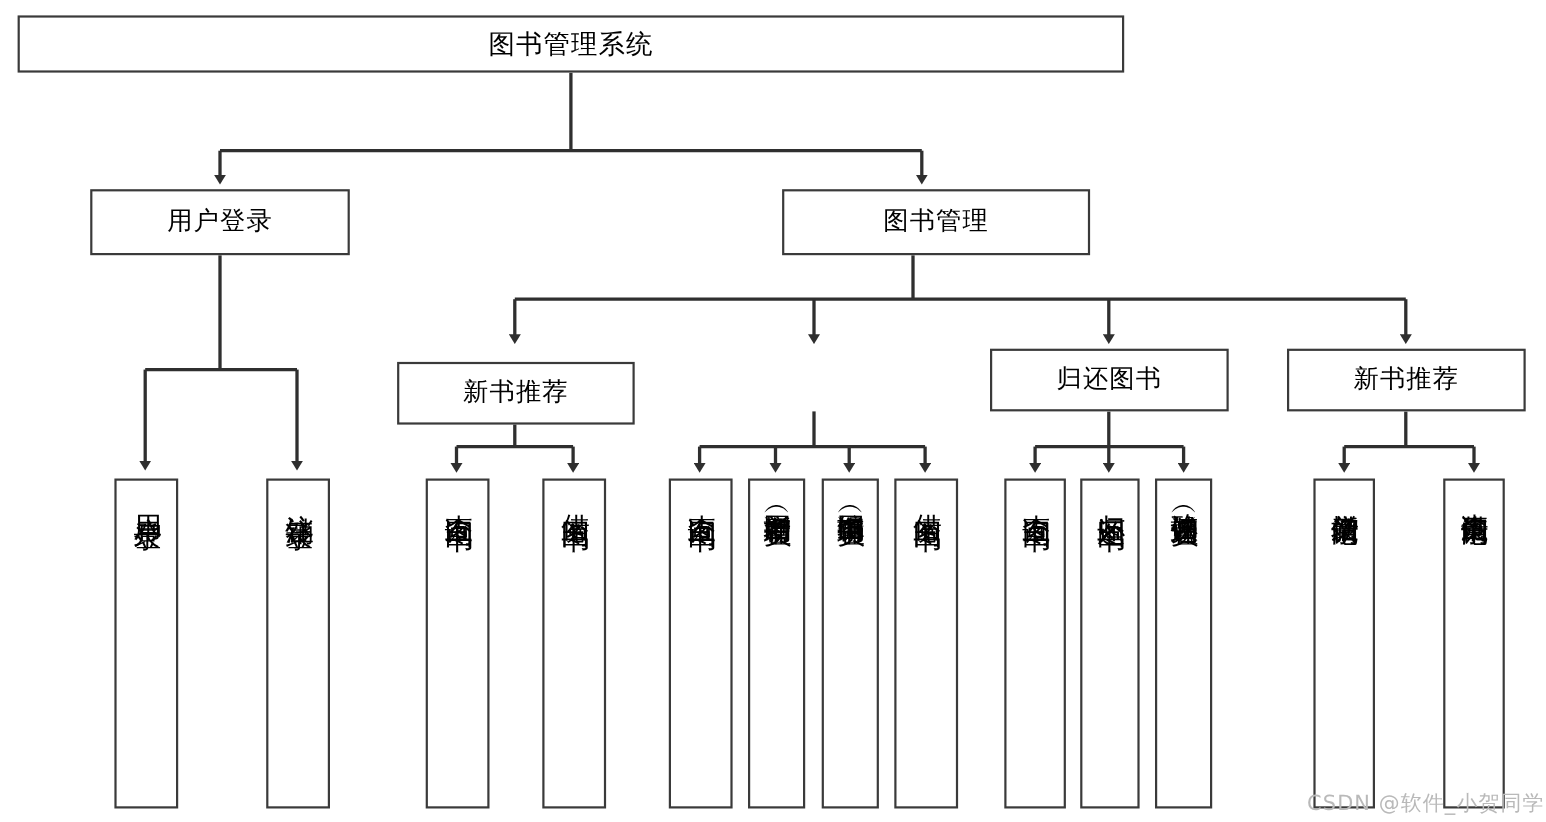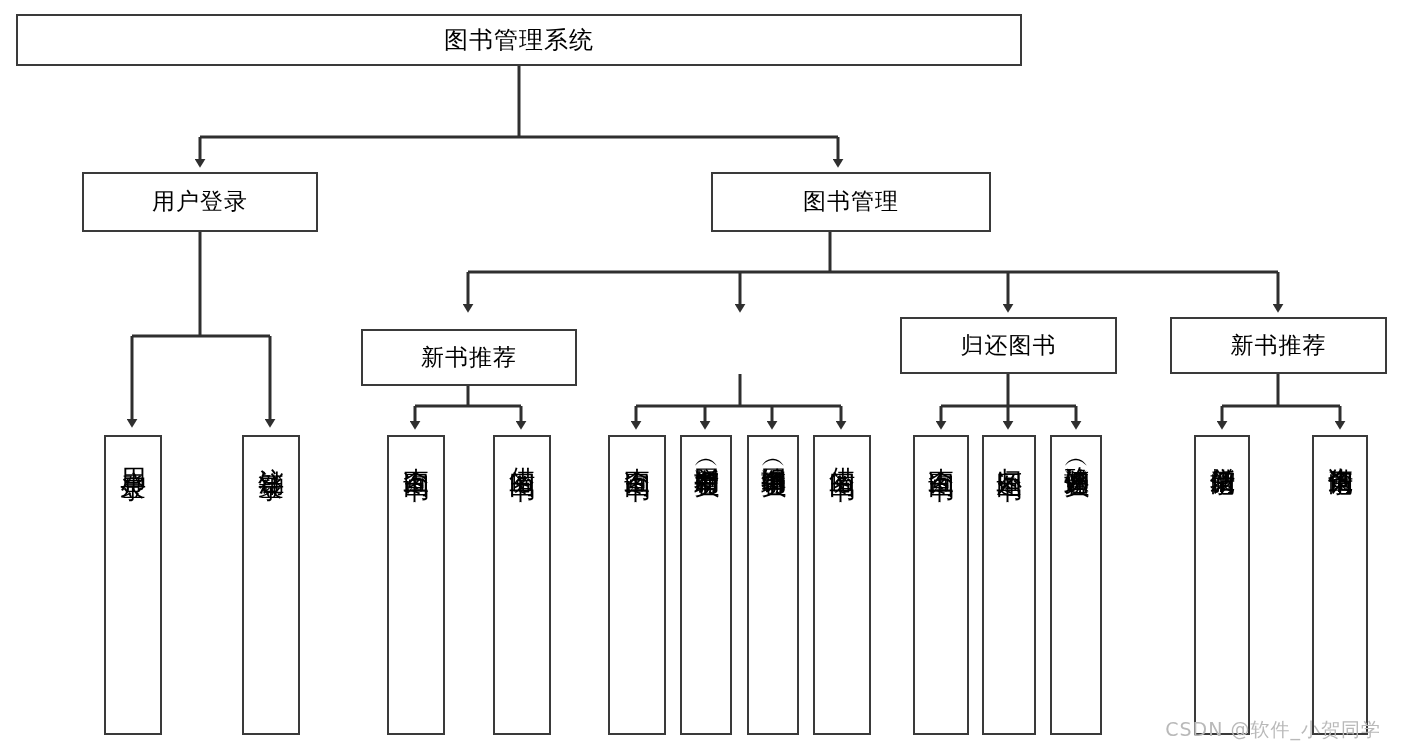--- a/index.html
+++ b/index.html
@@ -59,21 +59,21 @@
     white-space:normal;
     max-height:290px;
   }
   .node.v.tall .lbl{
     font-size:25px;
     letter-spacing:1px;
     max-height:295px;
   }
   .watermark{
     position:absolute;
-    right:24px;
+    right:1px;
     bottom:4px;
     font-size:19px;
     color:#b9b9b9;
     letter-spacing:1px;
     z-index:5;
     white-space:nowrap;
   }
 </style>
 </head>
 <body>

